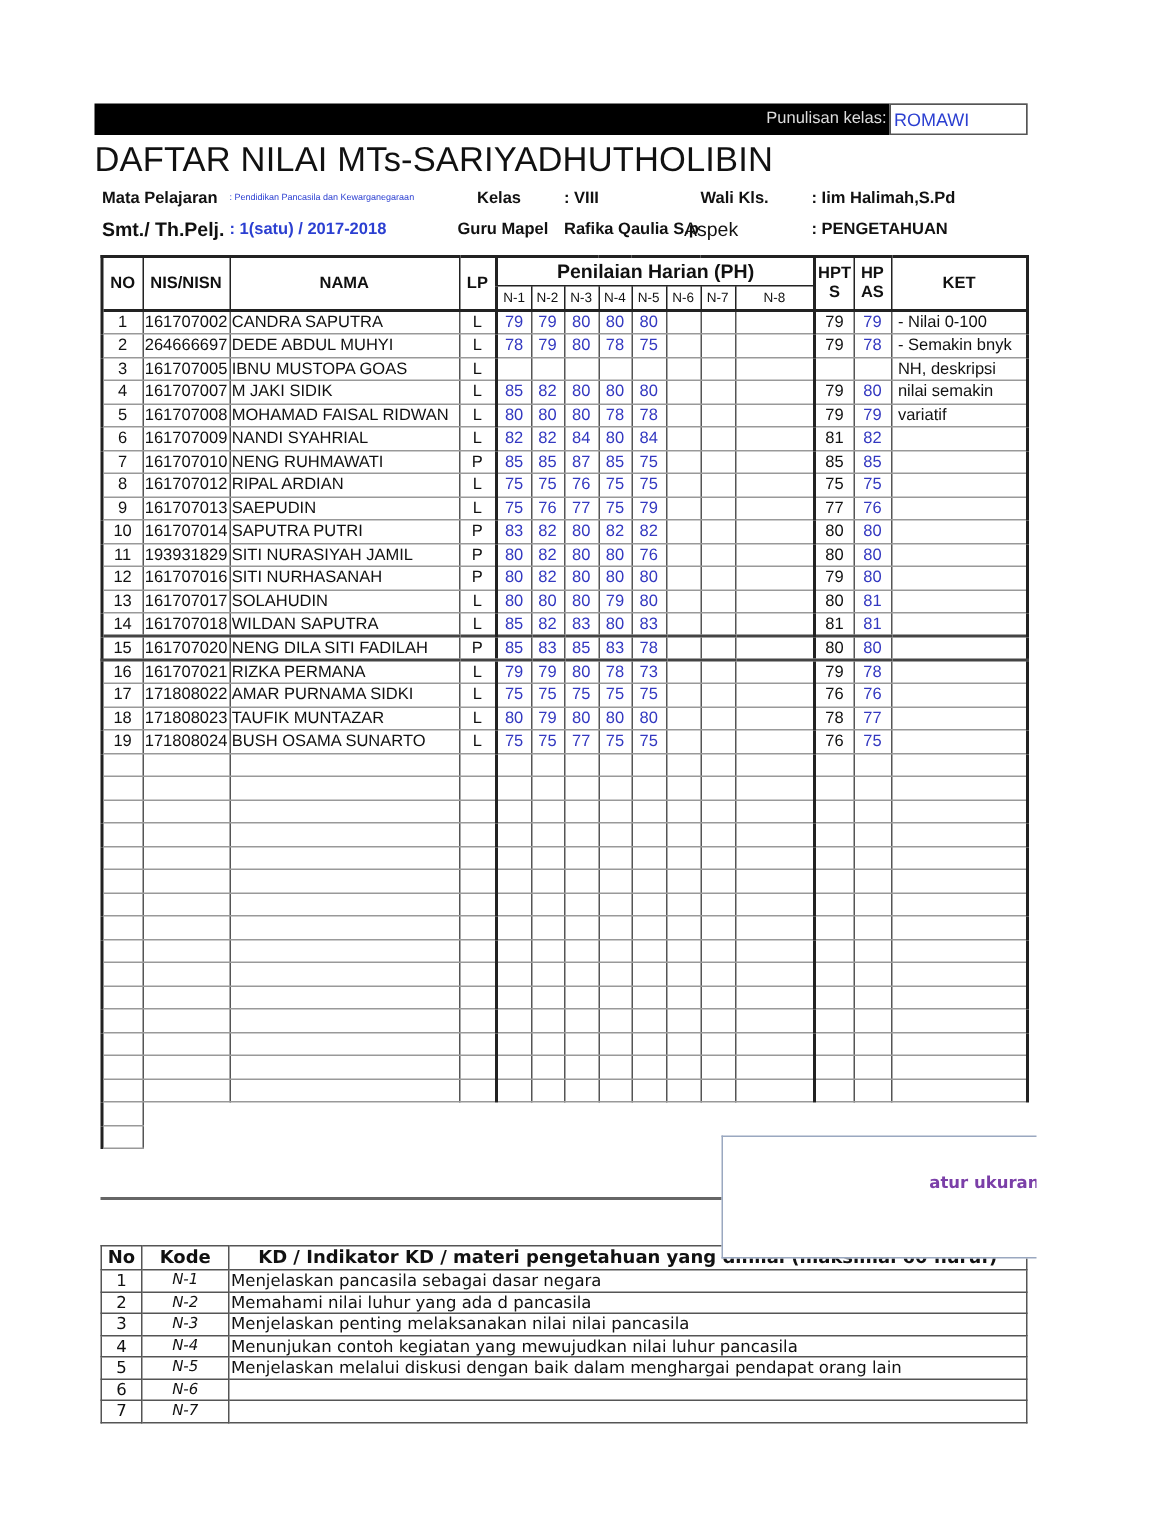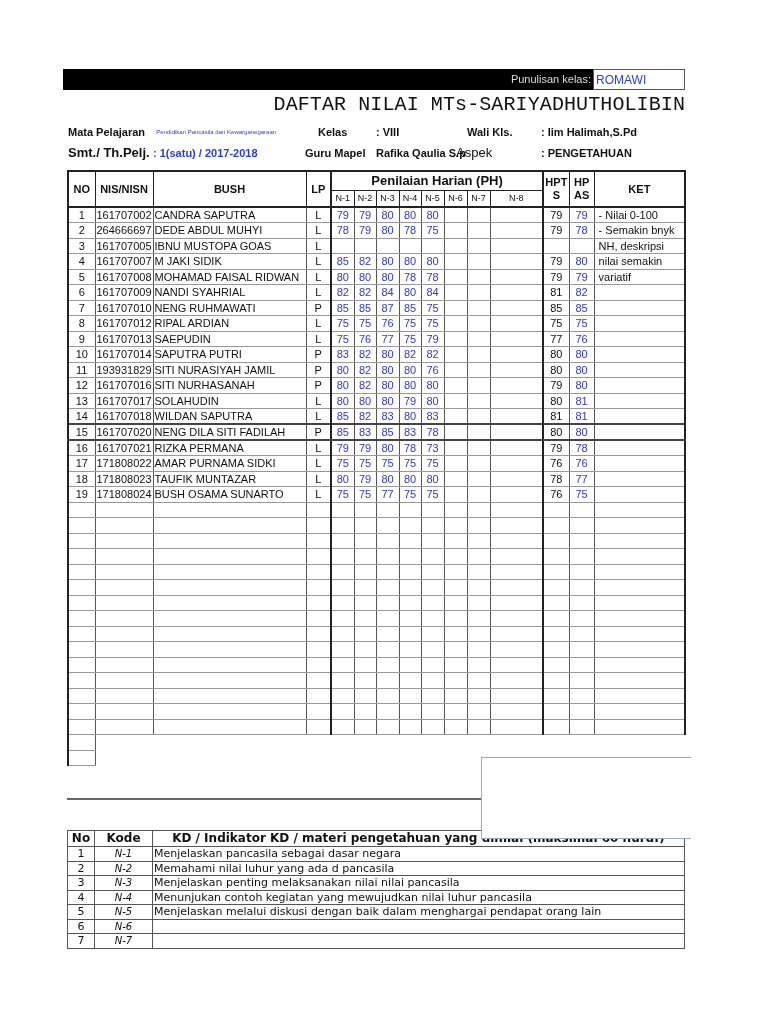--- a/index.html
+++ b/index.html
@@ -3,21 +3,21 @@
 <meta charset="utf-8">
 <style>
   * { box-sizing: border-box; margin: 0; padding: 0; }
   html, body { width: 768px; height: 1024px; background: #ffffff; overflow: hidden; }
   body { position: relative; font-family: "Liberation Sans", sans-serif; color: #111; }
 
   .topbar { position: absolute; left: 63px; top: 69px; width: 622px; height: 21px; background: #000; }
   .topbar .lbl { position: absolute; right: 94px; top: 4px; font-size: 11px; color: #ddd; }
   .topbar .val { position: absolute; right: 0; top: 0; width: 92px; height: 21px; background: #fff; border: 1px solid #555; color: #2b3fd1; font-size: 12px; padding: 3px 0 0 2px; }
 
-  .title { position: absolute; left: 63px; width: 622px; top: 93px; text-align: right; font-size: 20px; letter-spacing: 0.1px; font-family: Liberation Mono, monospace; }
+  .title { position: absolute; left: 63px; width: 622px; top: 93px; text-align: left; font-size: 23px; letter-spacing: 0.1px; }
 
   .meta { position: absolute; font-size: 11px; font-weight: bold; white-space: nowrap; }
   .meta.small { font-size: 6px; font-weight: normal; color: #2b3fd1; }
   .meta.blue { color: #2b3fd1; }
   .meta.lg { font-size: 13px; }
   table.main { border-collapse: collapse; table-layout: fixed; width: 617px; position: absolute; left: 67px; top: 170px; }
   table.main td, table.main th { font-size: 11px; height: 15.5px; line-height: 14px; padding: 0; white-space: nowrap; overflow: hidden; }
   table.main th { font-weight: bold; border: 1px solid #222; text-align: center; }
   table.main td { border-left: 1px solid #555; border-right: 1px solid #555; border-bottom: 1px solid #999; }
   table.main td.c { text-align: center; }
@@ -79,21 +79,21 @@
       <col style="width:23px">
       <col style="width:53px">
     <col style="width:26px">
       <col style="width:25px">
       <col style="width:91px">
   </colgroup>
   <thead>
     <tr style="height:19px">
       <th rowspan="2" style="border-left:2px solid #222; border-top:2px solid #222;">NO</th>
       <th rowspan="2" style="border-top:2px solid #222;">NIS/NISN</th>
-      <th rowspan="2" style="border-top:2px solid #222;">BUSH</th>
+      <th rowspan="2" style="border-top:2px solid #222;">NAMA</th>
       <th rowspan="2" style="border-top:2px solid #222;">LP</th>
       <th colspan="8" style="border-top:2px solid #222; border-left:2px solid #222; font-size:13px;">Penilaian Harian (PH)</th>
       <th rowspan="2" style="border-top:2px solid #222; border-left:2px solid #222; white-space:normal; line-height:13px;">HPT S</th>
       <th rowspan="2" style="border-top:2px solid #222; white-space:normal; line-height:13px;">HP AS</th>
       <th rowspan="2" style="border-top:2px solid #222; border-right:2px solid #222;">KET</th>
     </tr>
     <tr style="height:17px">
       <th class="hdr-n" style="border-left:2px solid #222;">N-1</th>
       <th class="hdr-n">N-2</th>
       <th class="hdr-n">N-3</th>
@@ -769,14 +769,15 @@
       <tr>
         <td class="c">7</td>
         <td class="i">N-7</td>
         <td class="t"></td>
       </tr>
     </tbody>
 </table>
 
 <div class="popup">
   <div class="txt">
+    <div>atur ukuran</div>
   </div>
 </div>
 
 </body></html>

